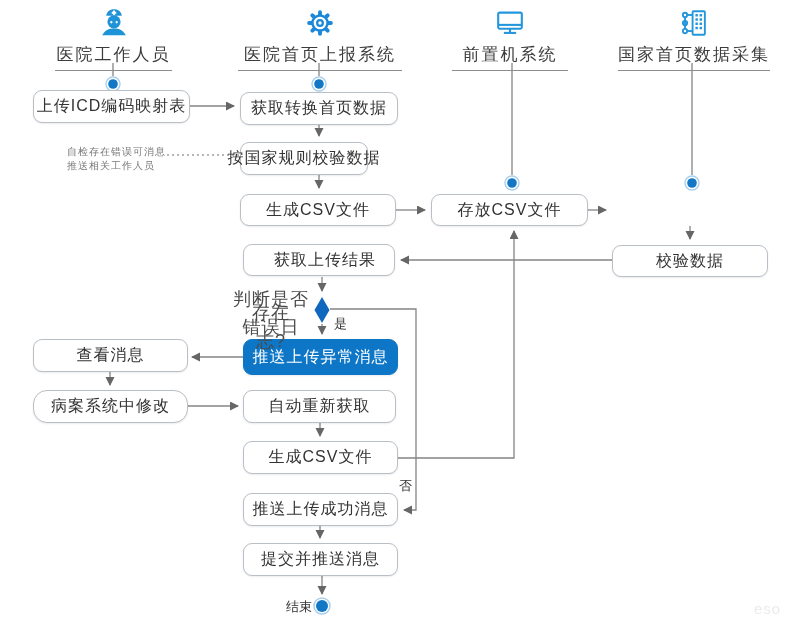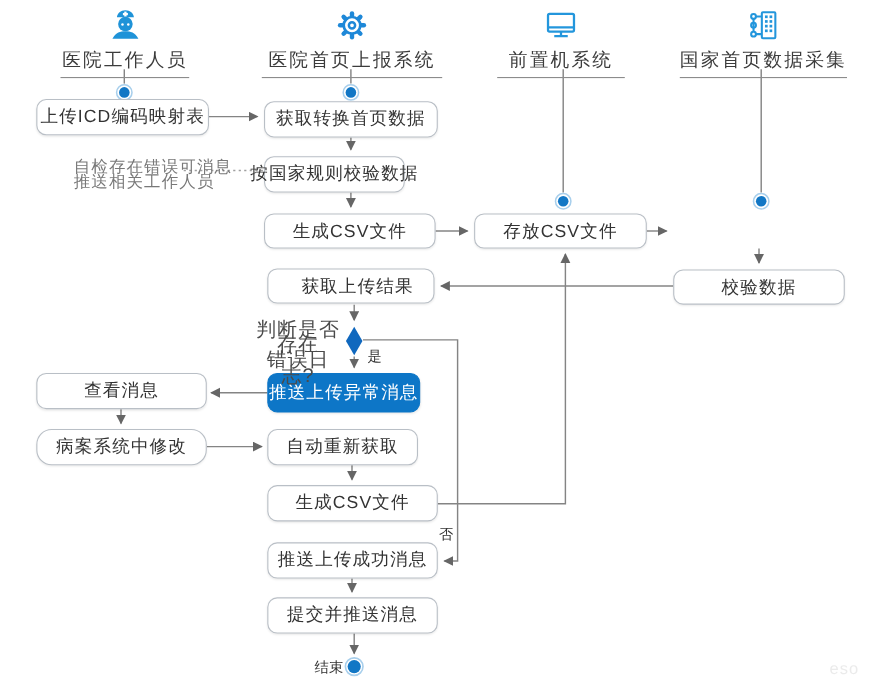--- a/index.html
+++ b/index.html
@@ -13,21 +13,21 @@
   .lane-icon{width:34px;height:34px;margin-bottom:3px;}
   .lane-label{font-size:17px;letter-spacing:2px;color:#3c3c3c;white-space:nowrap;}
   .node{
     position:absolute;display:flex;align-items:center;justify-content:center;
     background:#fff;border:1px solid #b9bfc6;border-radius:9px;
     font-size:16px;letter-spacing:1px;color:#333;white-space:nowrap;
     box-shadow:0 1px 2px rgba(0,0,0,0.08);box-sizing:border-box;
   }
   .node.primary{background:#0d76c7;border-color:#0d76c7;color:#fff;}
   .float-label{position:absolute;white-space:nowrap;color:#333;}
-  .annotation{position:absolute;font-size:15px;line-height:14px;color:#787878;letter-spacing:1px;white-space:nowrap;}
+  .annotation{position:absolute;font-size:10px;line-height:14px;color:#787878;letter-spacing:1px;white-space:nowrap;}
   .decision-label{position:absolute;font-size:18px;line-height:14px;color:#4a4a4a;text-align:center;letter-spacing:1px;}
   .watermark{position:absolute;font-size:15px;color:#ebebeb;letter-spacing:1px;}
 </style>
 </head>
 <body>
 
 <div class="canvas">
 
   <svg class="connectors" viewBox="0 0 800 628">
     <defs>
@@ -150,24 +150,24 @@
     <div class="lane-label">国家首页数据采集</div>
   </div>
 
   <div class="node" style="left:33px;top:90px;width:157px;height:33px;">上传ICD编码映射表</div>
   <div class="node" style="left:240px;top:92px;width:158px;height:33px;">获取转换首页数据</div>
   <div class="node" style="left:240px;top:142px;width:128px;height:33px;">按国家规则校验数据</div>
   <div class="node" style="left:240px;top:194px;width:156px;height:32px;">生成CSV文件</div>
   <div class="node" style="left:431px;top:194px;width:157px;height:32px;">存放CSV文件</div>
   <div class="node" style="left:612px;top:245px;width:156px;height:32px;">校验数据</div>
   <div class="node" style="left:243px;top:244px;width:152px;height:32px;padding-left:12px;">获取上传结果</div>
-  <div class="node primary" style="left:243px;top:339px;width:139px;height:36px;">推送上传异常消息</div>
+  <div class="node primary" style="left:243px;top:339px;width:155px;height:36px;">推送上传异常消息</div>
   <div class="node" style="left:33px;top:339px;width:155px;height:33px;">查看消息</div>
   <div class="node" style="left:33px;top:390px;width:155px;height:33px;border-radius:14px;">病案系统中修改</div>
-  <div class="node" style="left:243px;top:390px;width:137px;height:33px;">自动重新获取</div>
+  <div class="node" style="left:243px;top:390px;width:153px;height:33px;">自动重新获取</div>
   <div class="node" style="left:243px;top:441px;width:155px;height:33px;">生成CSV文件</div>
   <div class="node" style="left:243px;top:493px;width:155px;height:33px;">推送上传成功消息</div>
   <div class="node" style="left:243px;top:543px;width:155px;height:33px;">提交并推送消息</div>
 
   <div class="annotation" style="left:67px;top:145px;">
     <div>自检存在错误可消息</div>
     <div>推送相关工作人员</div>
   </div>
 
   <div class="decision-label" style="left:228px;top:292px;width:86px;">

